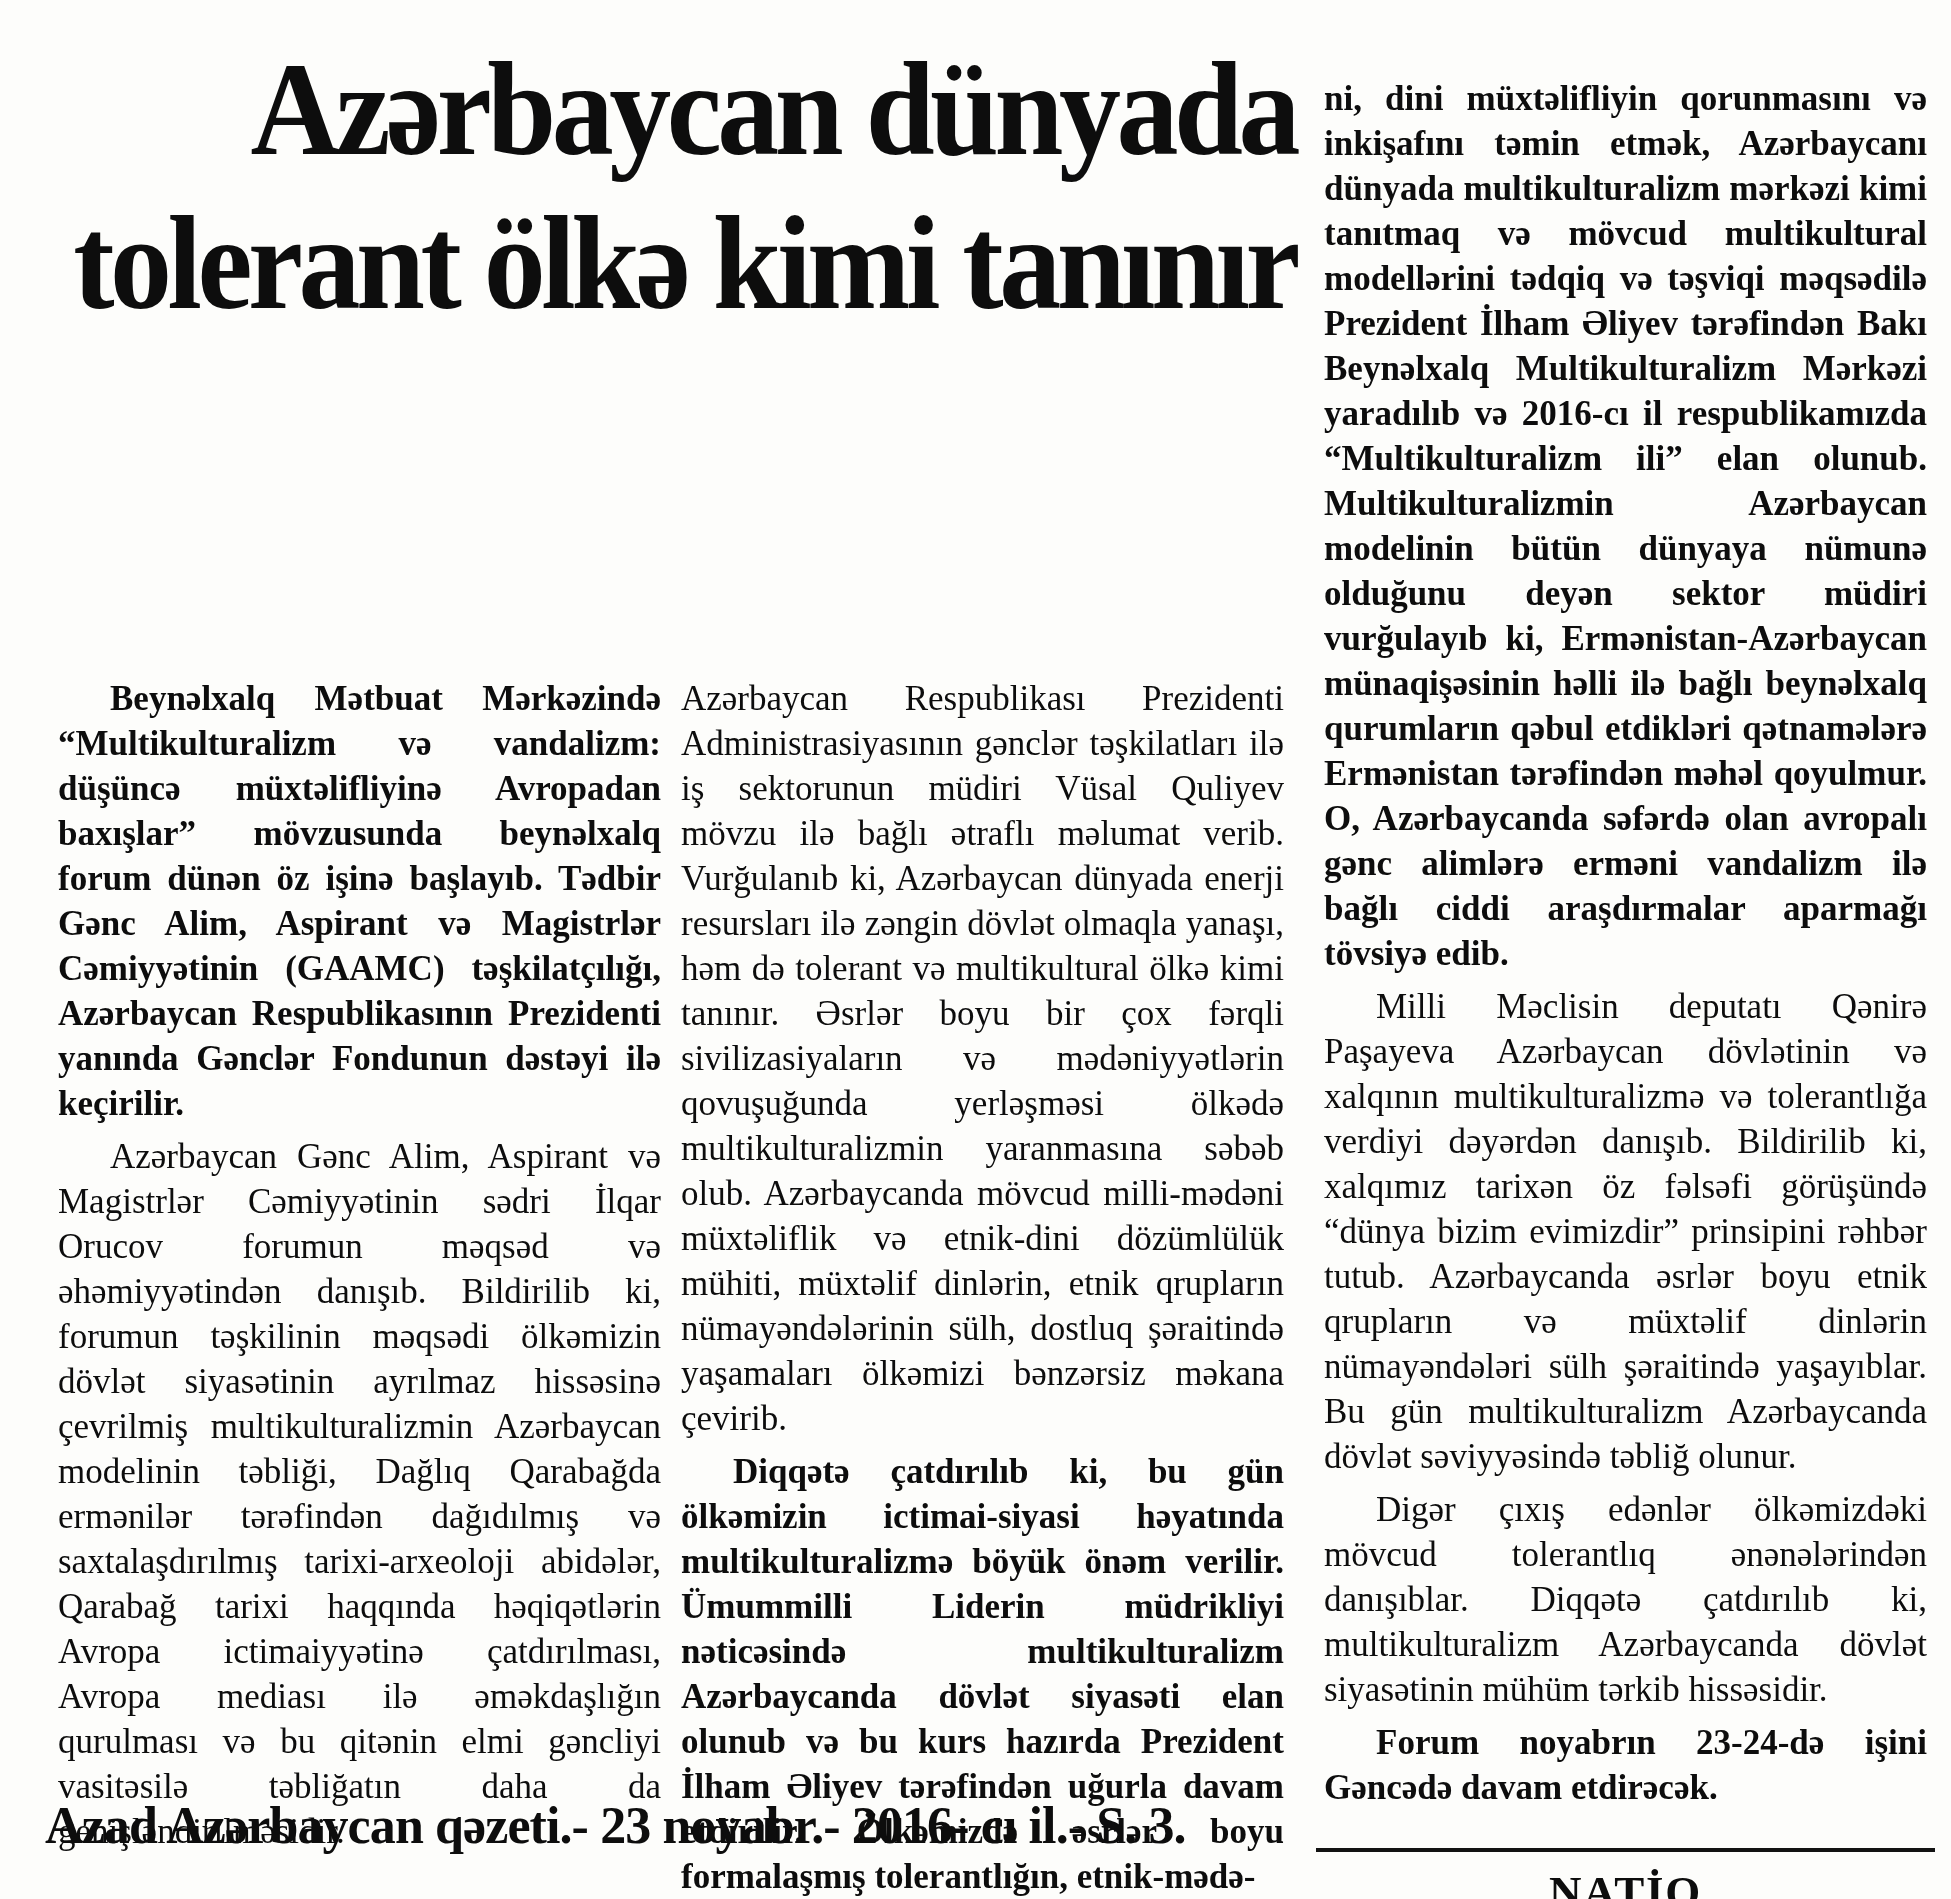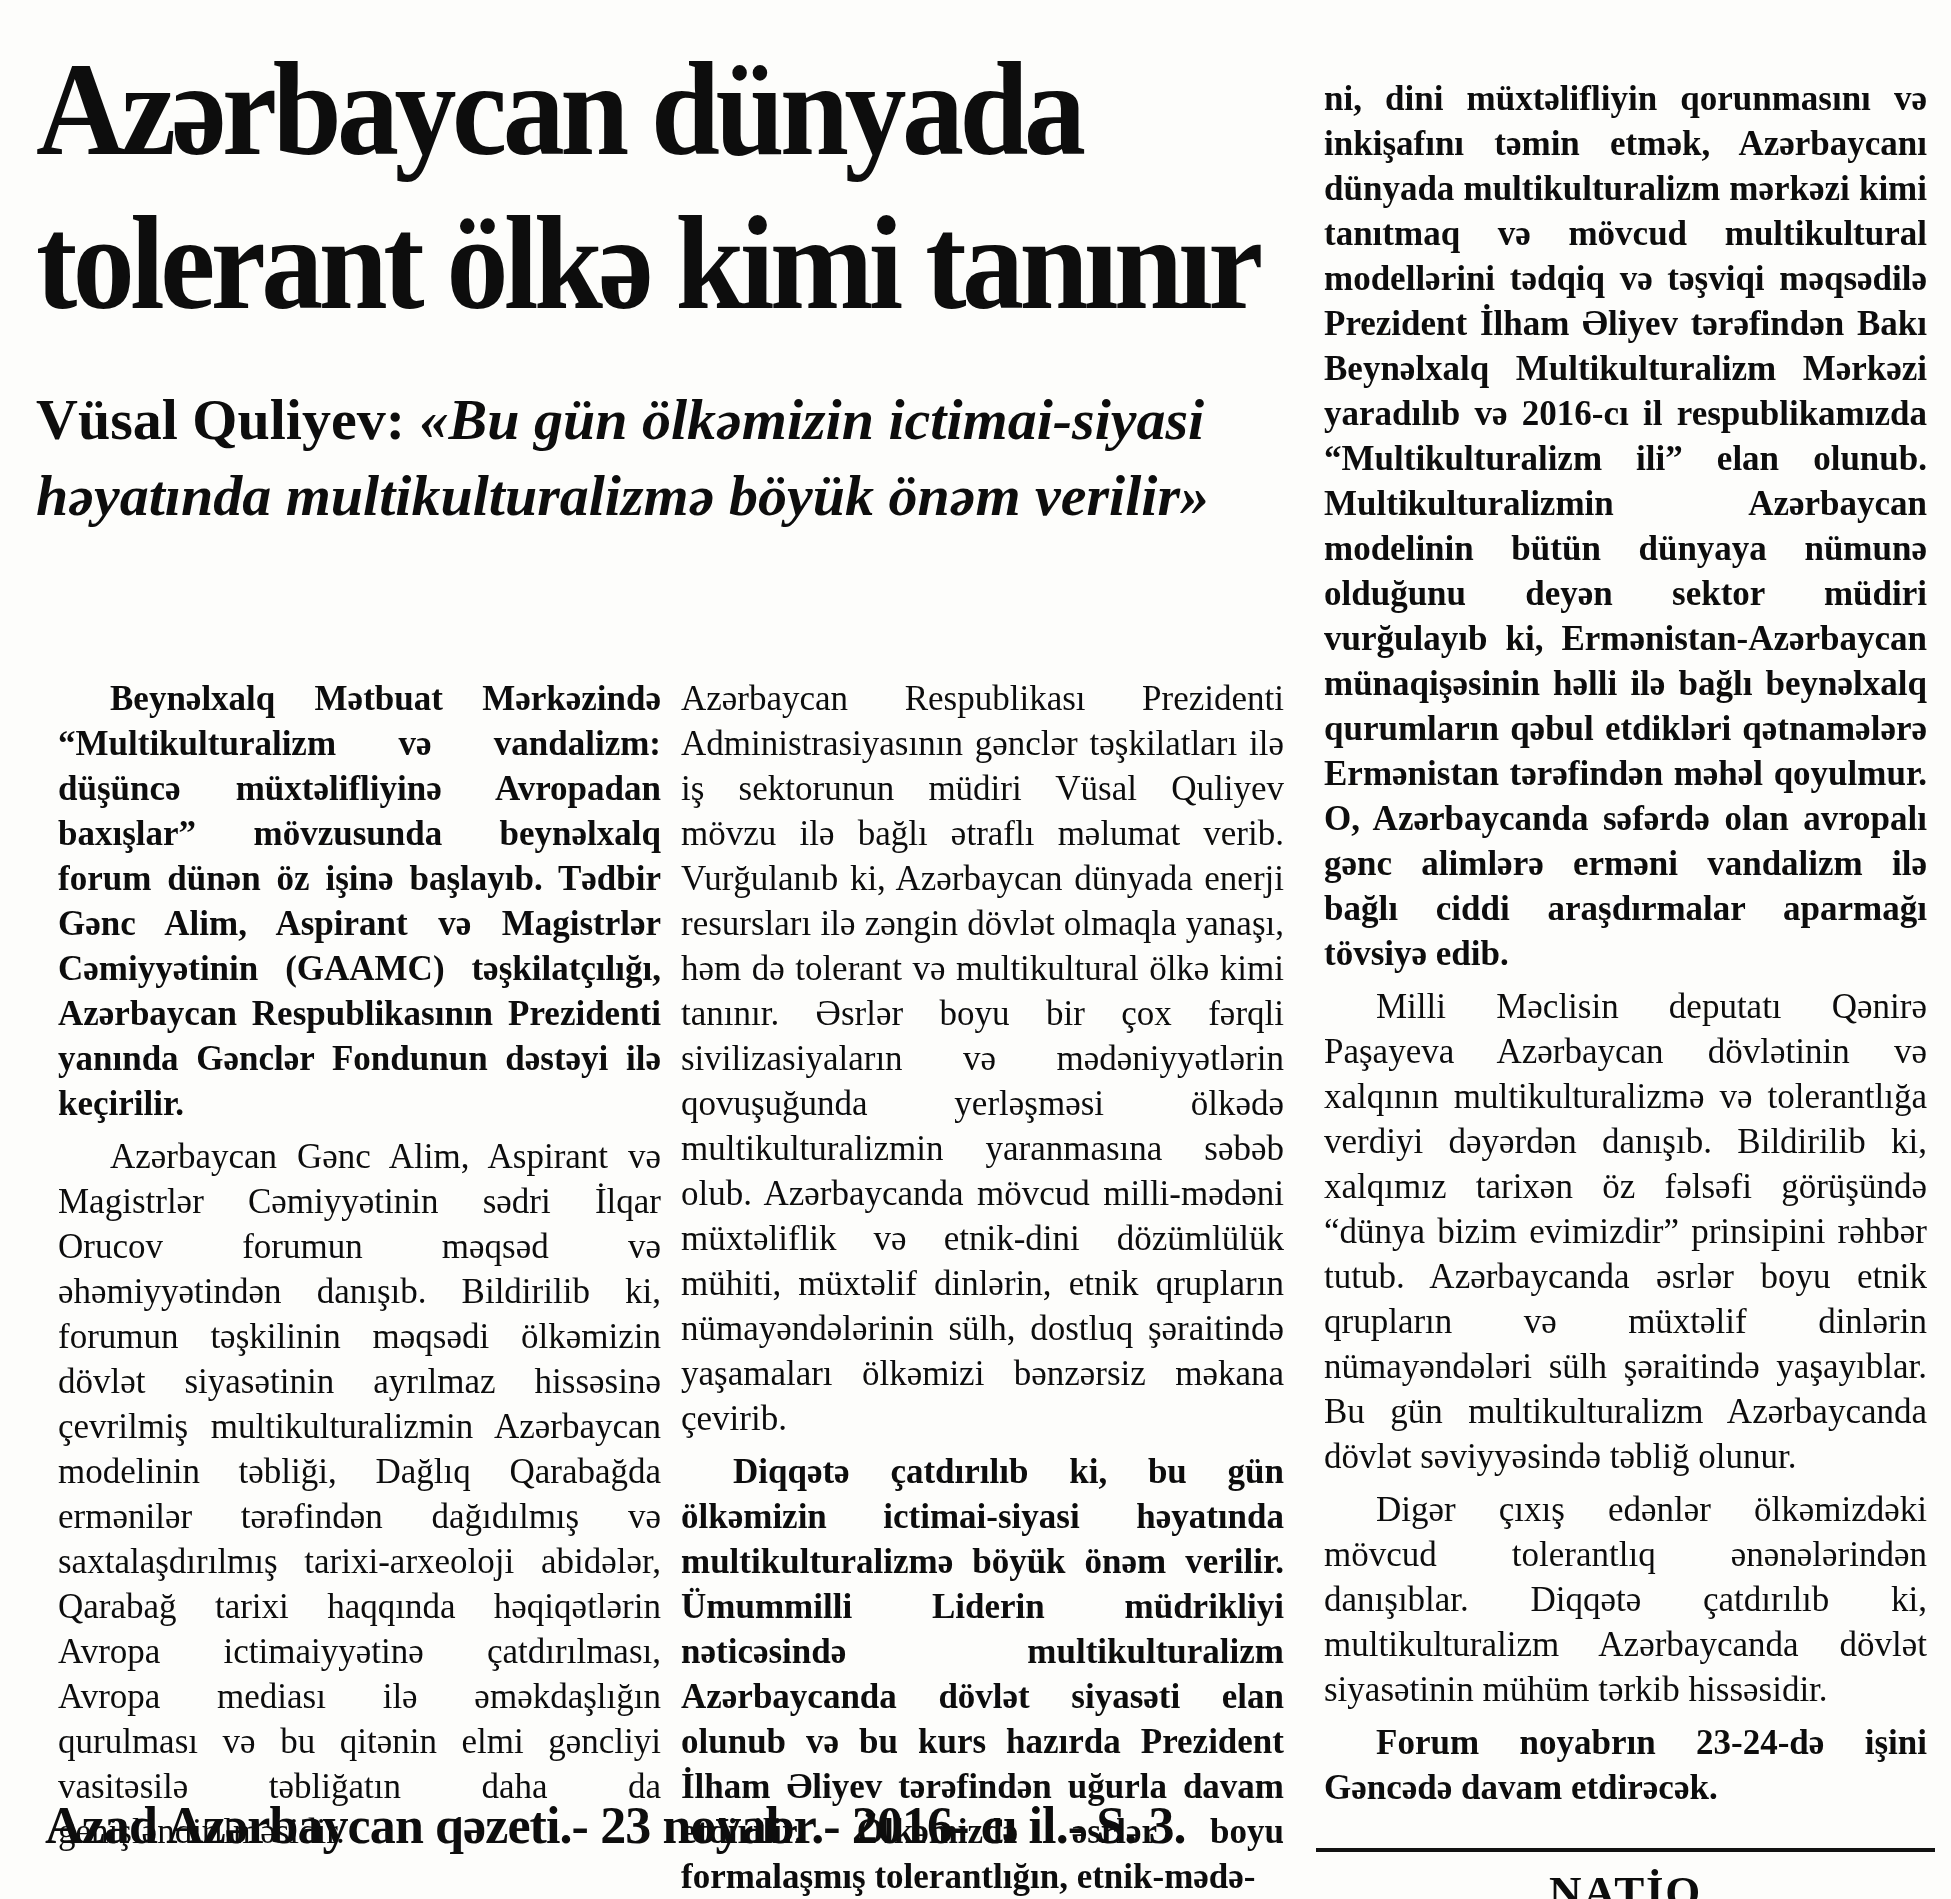--- a/index.html
+++ b/index.html
@@ -14,21 +14,21 @@
     background: #fdfdfb;
     font-family: "Liberation Serif", "DejaVu Serif", serif;
     color: #0d0d0d;
     overflow: hidden;
   }
   .headline-zone {
     position: absolute;
     left: 36px;
     top: 27px;
     width: 1260px;
-    text-align: left;
+    text-align: right;
   }
   .headline-line {
     font-weight: bold;
     font-size: 124px;
     line-height: 1.24;
     letter-spacing: -4.5px;
     transform: scaleY(1.08);
     transform-origin: top center;
     white-space: nowrap;
   }
@@ -88,24 +88,20 @@
   }
 </style>
 </head>
 <body>
 
 <div class="page">
 
   <div class="headline-zone">
     <div class="headline-line">Azərbaycan dünyada</div>
     <div class="headline-line">tolerant ölkə kimi tanınır</div>
-    <div class="subheadline">
-      <span class="speaker">Vüsal Quliyev:</span>
-      <span class="quote">«Bu gün ölkəmizin ictimai-siyasi həyatında multikulturalizmə böyük önəm verilir»</span>
-    </div>
   </div>
 
   <div class="col col-left">
     <p class="b ind">Beynəlxalq Mətbuat Mərkəzində “Multikulturalizm və vandalizm: düşüncə müxtəlifliyinə Avropadan baxışlar” mövzusunda beynəlxalq forum dünən öz işinə başlayıb. Tədbir Gənc Alim, Aspirant və Magistrlər Cəmiyyətinin (GAAMC) təşkilatçılığı, Azərbaycan Respublikasının Prezidenti yanında Gənclər Fondunun dəstəyi ilə keçirilir.</p>
     <p class="ind">Azərbaycan Gənc Alim, Aspirant və Magistrlər Cəmiyyətinin sədri İlqar Orucov forumun məqsəd və əhəmiyyətindən danışıb. Bildirilib ki, forumun təşkilinin məqsədi ölkəmizin dövlət siyasətinin ayrılmaz hissəsinə çevrilmiş multikulturalizmin Azərbaycan modelinin təbliği, Dağlıq Qarabağda ermənilər tərəfindən dağıdılmış və saxtalaşdırılmış tarixi-arxeoloji abidələr, Qarabağ tarixi haqqında həqiqətlərin Avropa ictimaiyyətinə çatdırılması, Avropa mediası ilə əməkdaşlığın qurulması və bu qitənin elmi gəncliyi vasitəsilə təbliğatın daha da genişləndirilməsidir.</p>
   </div>
 
   <div class="col col-mid">
     <p>Azərbaycan Respublikası Prezidenti Administrasiyasının gənclər təşkilatları ilə iş sektorunun müdiri Vüsal Quliyev mövzu ilə bağlı ətraflı məlumat verib. Vurğulanıb ki, Azərbaycan dünyada enerji resursları ilə zəngin dövlət olmaqla yanaşı, həm də tolerant və multikultural ölkə kimi tanınır. Əsrlər boyu bir çox fərqli sivilizasiyaların və mədəniyyətlərin qovuşuğunda yerləşməsi ölkədə multikulturalizmin yaranmasına səbəb olub. Azərbaycanda mövcud milli-mədəni müxtəliflik və etnik-dini dözümlülük mühiti, müxtəlif dinlərin, etnik qrupların nümayəndələrinin sülh, dostluq şəraitində yaşamaları ölkəmizi bənzərsiz məkana çevirib.</p>
     <p class="b ind">Diqqətə çatdırılıb ki, bu gün ölkəmizin ictimai-siyasi həyatında multikulturalizmə böyük önəm verilir. Ümummilli Liderin müdrikliyi nəticəsində multikulturalizm Azərbaycanda dövlət siyasəti elan olunub və bu kurs hazırda Prezident İlham Əliyev tərəfindən uğurla davam etdirilir. Ölkəmizdə əsrlər boyu formalaşmış tolerantlığın, etnik-mədə-</p>

